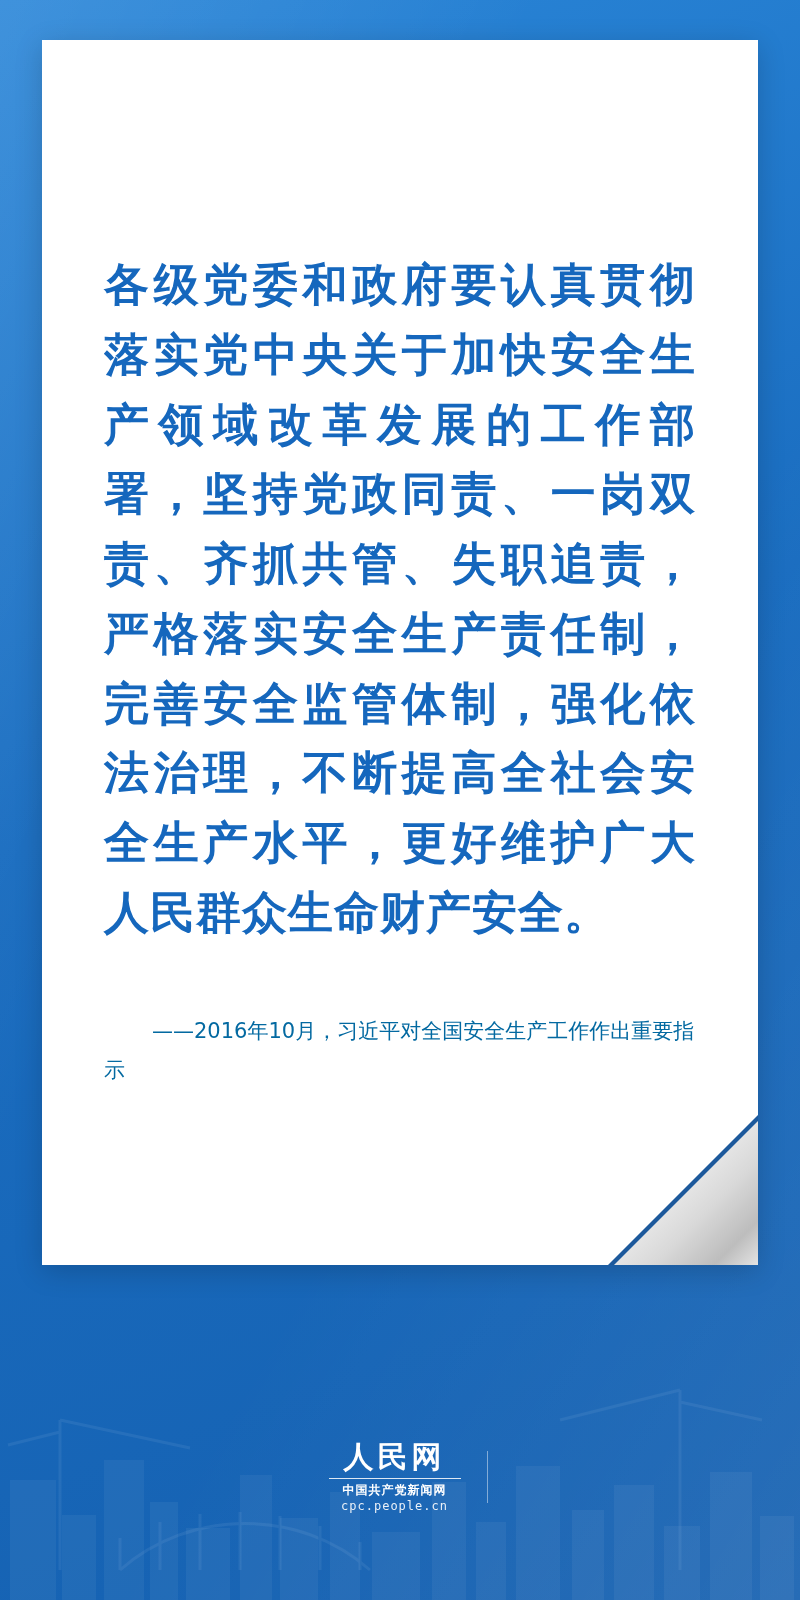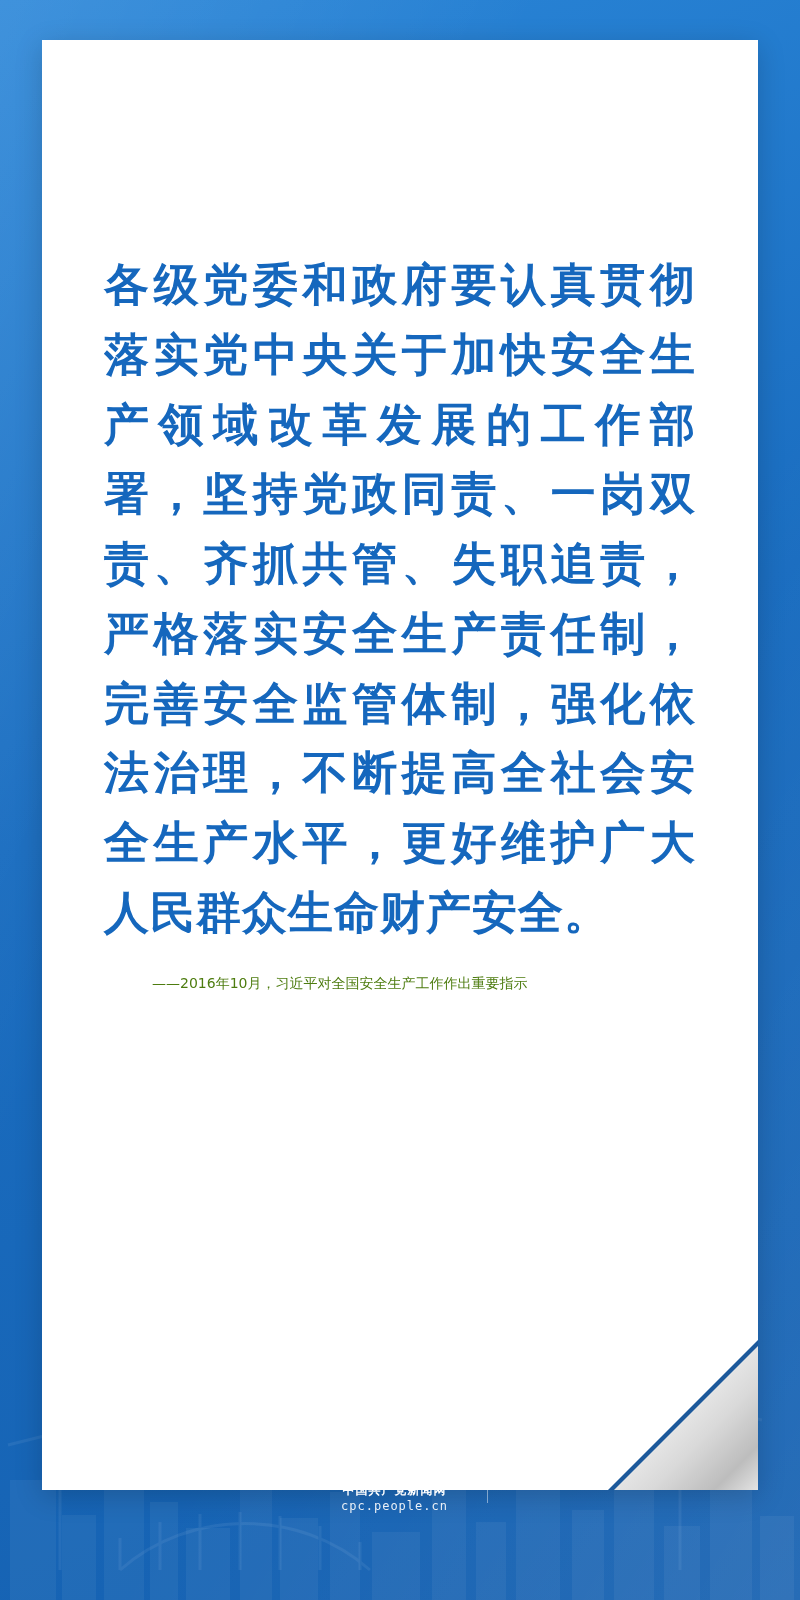--- a/index.html
+++ b/index.html
@@ -41,21 +41,21 @@
     height: 330px;
     opacity: 0.5;
   }
 
   
   .card {
     position: absolute;
     left: 42px;
     top: 40px;
     width: 716px;
-    height: 1450px;
+    height: 1225px;
     background: #ffffff;
     box-shadow: 0 6px 26px rgba(0,0,0,0.18);
   }
 
   .card-inner {
     position: absolute;
     left: 0; top: 0; right: 0; bottom: 0;
     padding: 210px 62px 0 62px;
     box-sizing: border-box;
   }
@@ -65,25 +65,25 @@
     font-weight: 700;
     font-size: 45px;
     line-height: 1.55;
     letter-spacing: 1px;
     color: #1567bd;
     text-align: justify;
     text-justify: inter-ideograph;
   }
 
   .attribution {
-    margin-top: 22px;
-    font-family: "DejaVu Sans", "Liberation Sans", sans-serif;
-    font-size: 14px;
+    margin-top: 64px;
+    font-family: "DejaVu Sans", "Liberation Sans", sans-serif;
+    font-size: 21px;
     line-height: 1.9;
-    color: #4d7c0f;
+    color: #0369a1;
     text-indent: 48px;
   }
 
   
   .curl {
     position: absolute;
     right: 0;
     bottom: 0;
     width: 150px;
     height: 150px;

